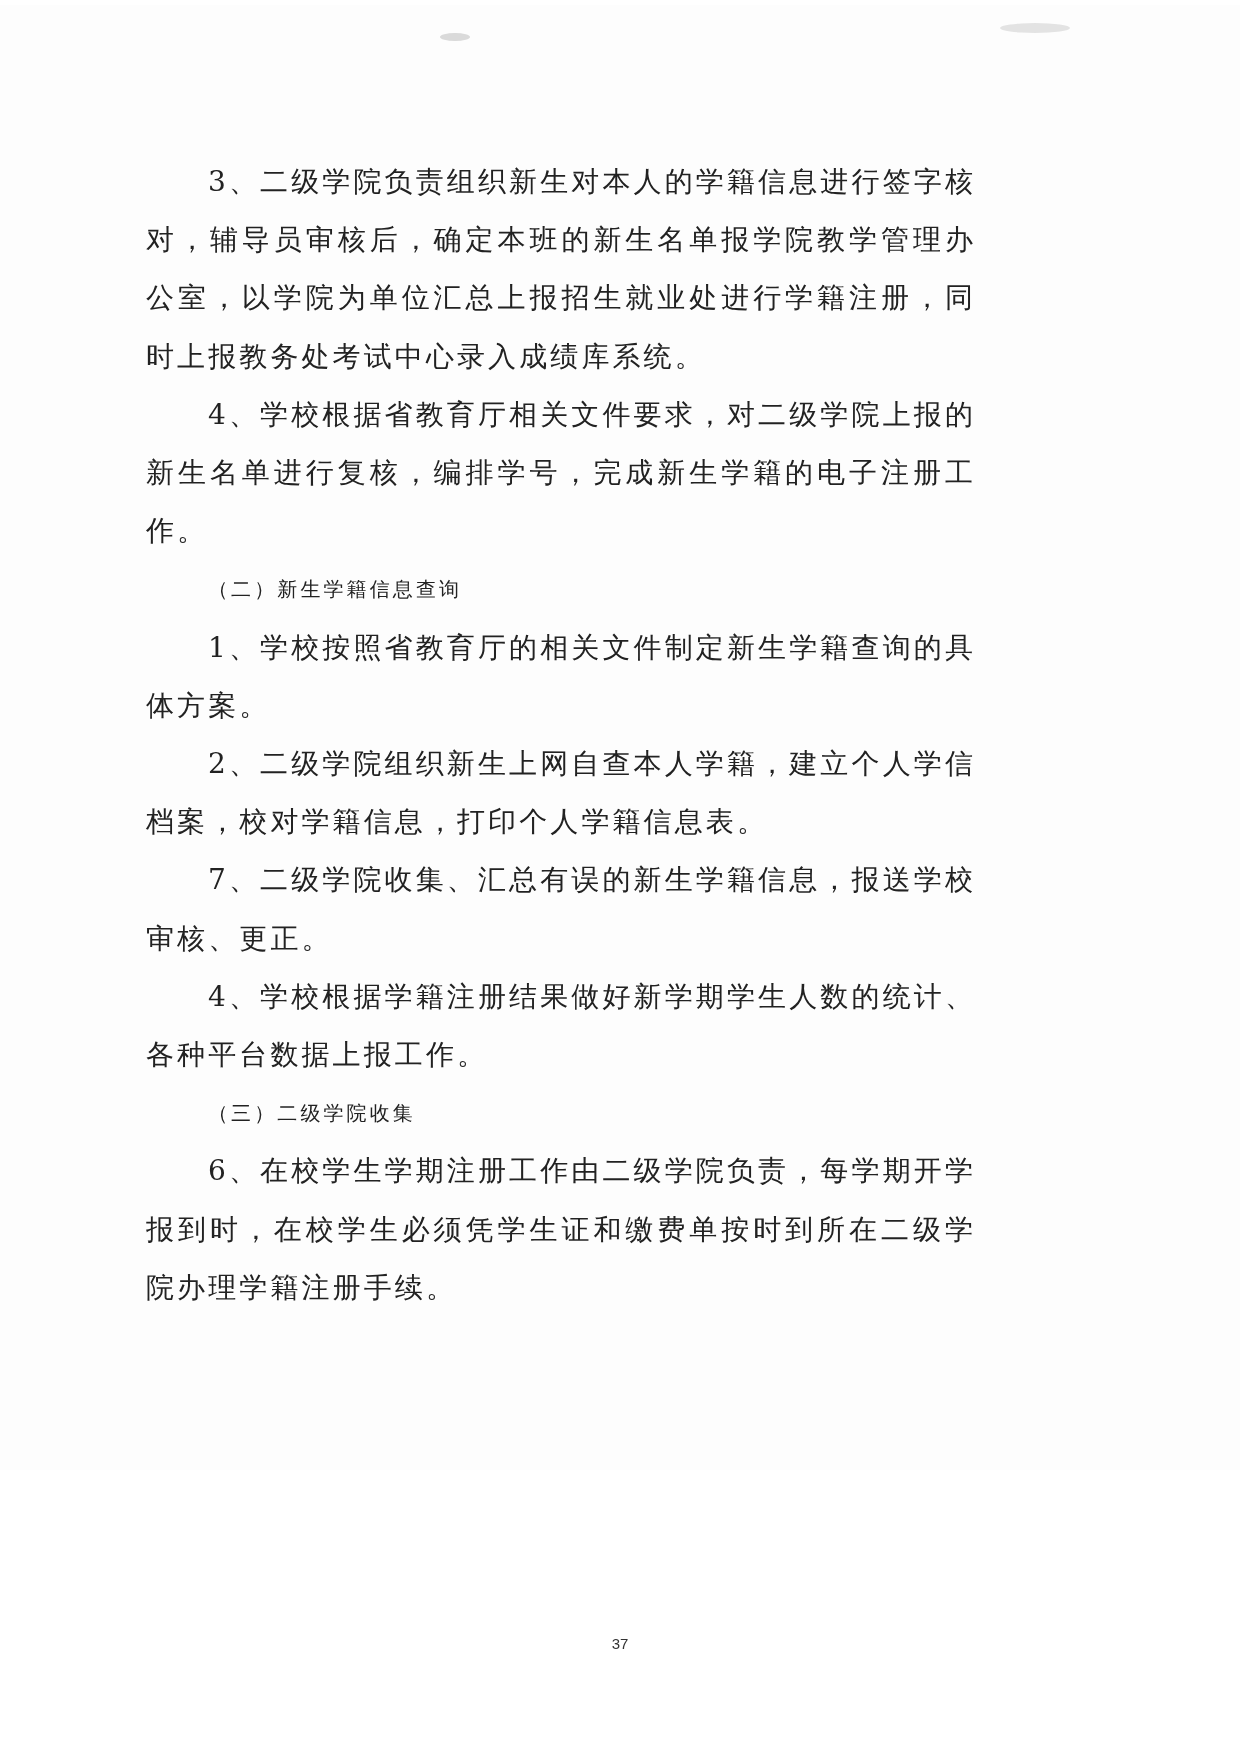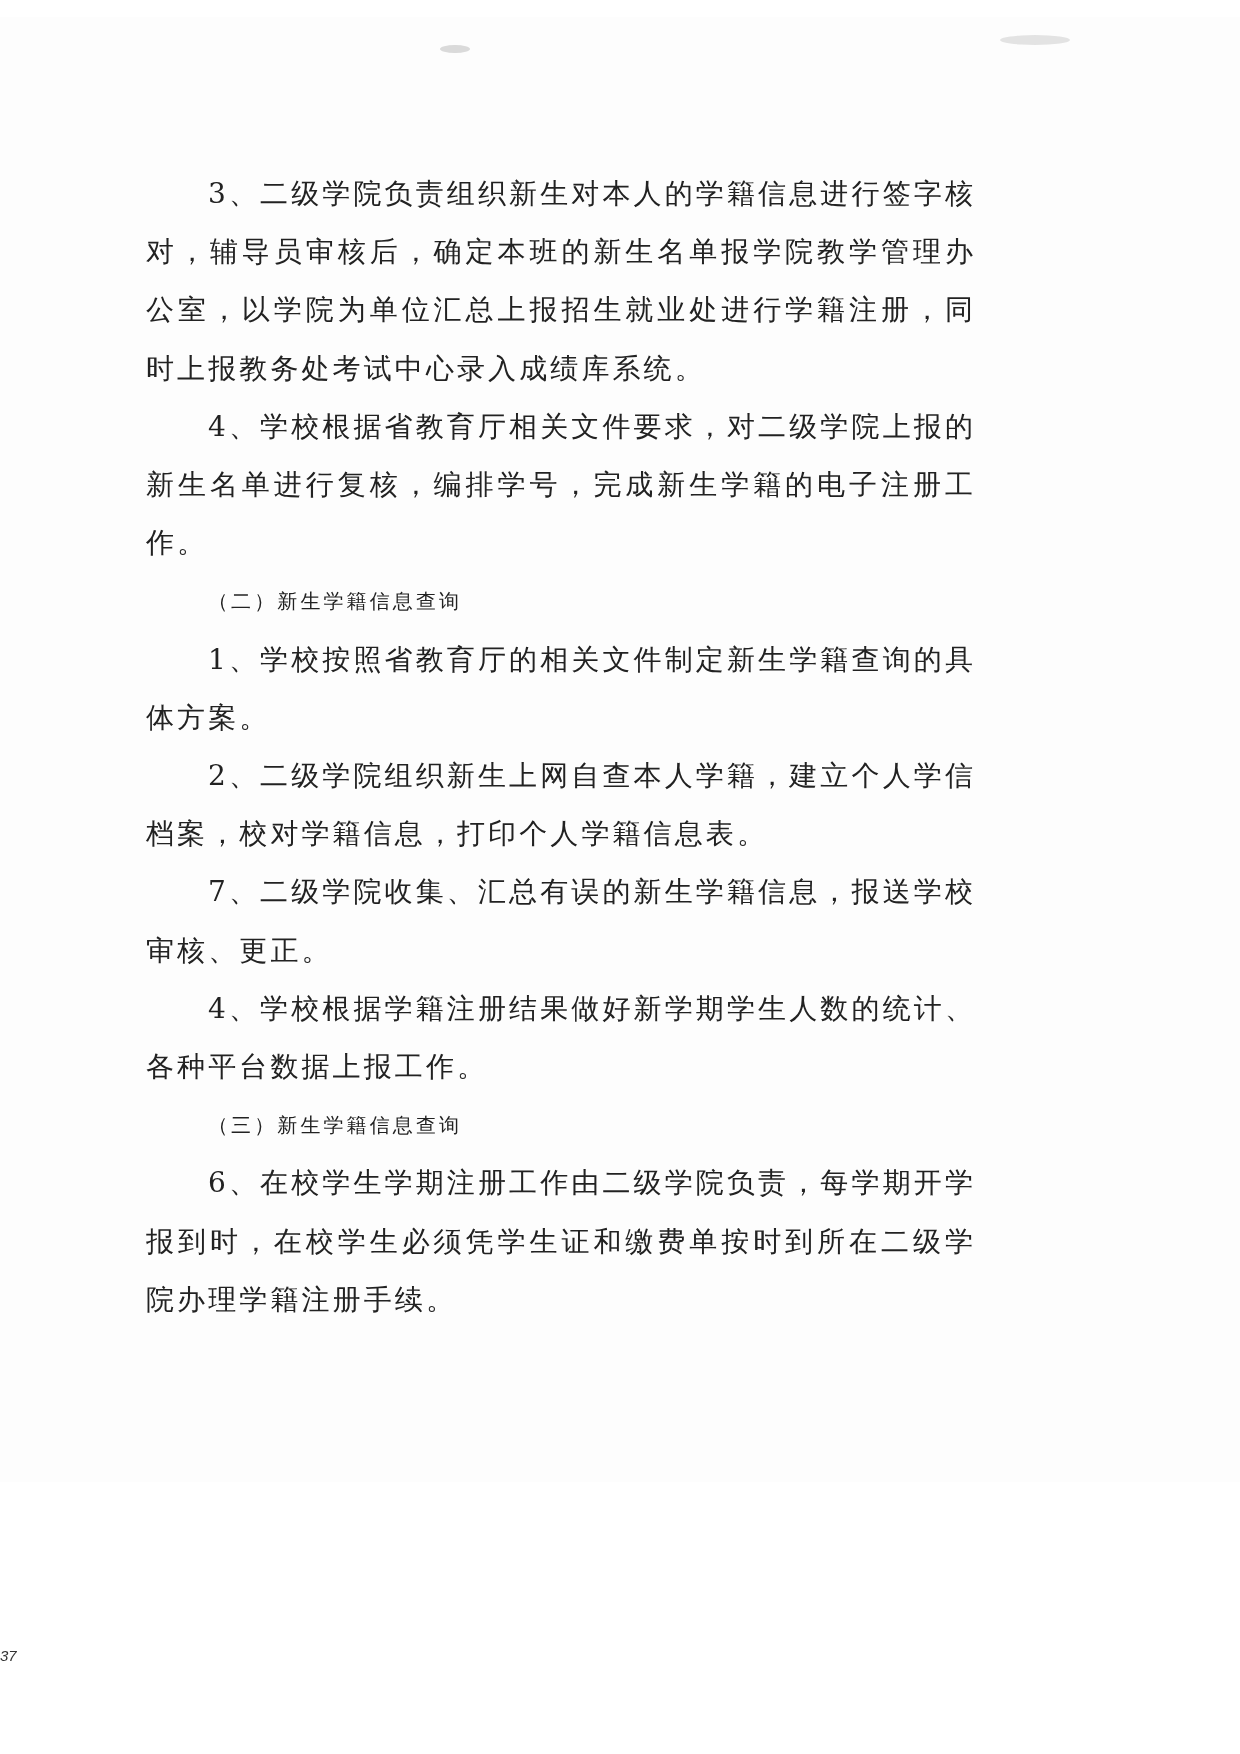--- a/index.html
+++ b/index.html
@@ -1,39 +1,39 @@
 <!DOCTYPE html>
 <html><head>
 <meta charset="utf-8">
 <style>
   html, body { margin: 0; padding: 0; background: #ffffff; }
   body { width: 1240px; height: 1754px; position: relative; overflow: hidden;
          font-family: "DejaVu Serif", "Liberation Serif", serif; color: #222; }
-  .page { position: absolute; left: 0; top: 17px; width: 1240px; height: 1465px; background: #fdfdfd; }
+  .page { position: absolute; left: 0; top: 5px; width: 1240px; height: 1465px; background: #fdfdfd; }
   .content { position: absolute; left: 146px; top: 148px; width: 830px; }
   .para { font-size: 28px; line-height: 58.2px; letter-spacing: 3.1px; text-align: justify;
           text-indent: 62px; margin: 0; }
   .heading { font-size: 20px; line-height: 58.2px; letter-spacing: 3.1px; margin: 0; text-indent: 62px; }
-  .page-number { position: absolute; top: 1630px; left: 0; width: 1240px; text-align: left;
-                 font-family: "Liberation Sans", sans-serif; font-size: 15px; color: #333; font-style: italic; }
+  .page-number { position: absolute; top: 1630px; left: 0; width: 1240px; text-align: center;
+                 font-family: "Liberation Sans", sans-serif; font-size: 15px; color: #333; }
   .speck { position: absolute; background: #999; border-radius: 50%; }
 </style>
 </head>
 <body>
 
 <div class="page">
   <div class="speck" style="left:440px;top:28px;width:30px;height:8px;opacity:.35"></div>
   <div class="speck" style="left:1000px;top:18px;width:70px;height:10px;opacity:.25"></div>
 
   <div class="content">
     <p class="para">3、二级学院负责组织新生对本人的学籍信息进行签字核对，辅导员审核后，确定本班的新生名单报学院教学管理办公室，以学院为单位汇总上报招生就业处进行学籍注册，同时上报教务处考试中心录入成绩库系统。</p>
     <p class="para">4、学校根据省教育厅相关文件要求，对二级学院上报的新生名单进行复核，编排学号，完成新生学籍的电子注册工作。</p>
     <p class="heading">（二）新生学籍信息查询</p>
     <p class="para">1、学校按照省教育厅的相关文件制定新生学籍查询的具体方案。</p>
     <p class="para">2、二级学院组织新生上网自查本人学籍，建立个人学信档案，校对学籍信息，打印个人学籍信息表。</p>
     <p class="para">7、二级学院收集、汇总有误的新生学籍信息，报送学校审核、更正。</p>
     <p class="para">4、学校根据学籍注册结果做好新学期学生人数的统计、各种平台数据上报工作。</p>
-    <p class="heading">（三）新生学籍信息查询</p>
+    <p class="heading">（三）二级学院收集</p>
     <p class="para">6、在校学生学期注册工作由二级学院负责，每学期开学报到时，在校学生必须凭学生证和缴费单按时到所在二级学院办理学籍注册手续。</p>
   </div>
 
   <div class="page-number">37</div>
 </div>
 
 </body></html>

